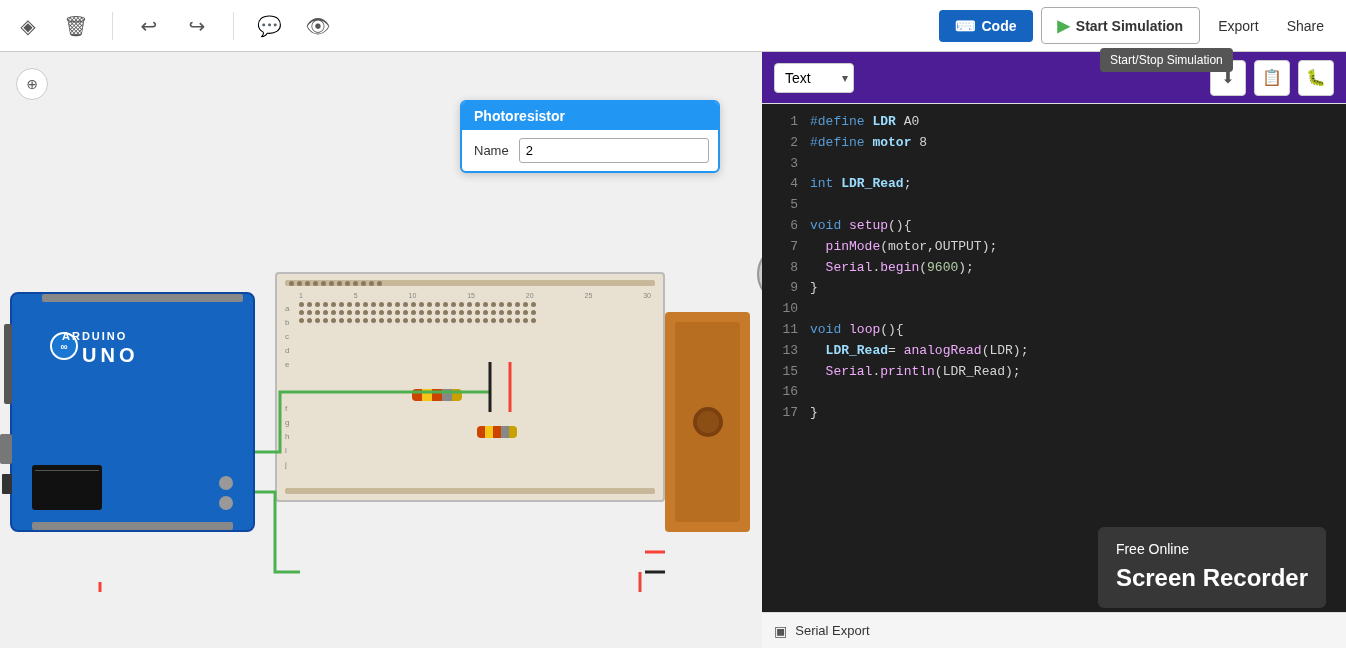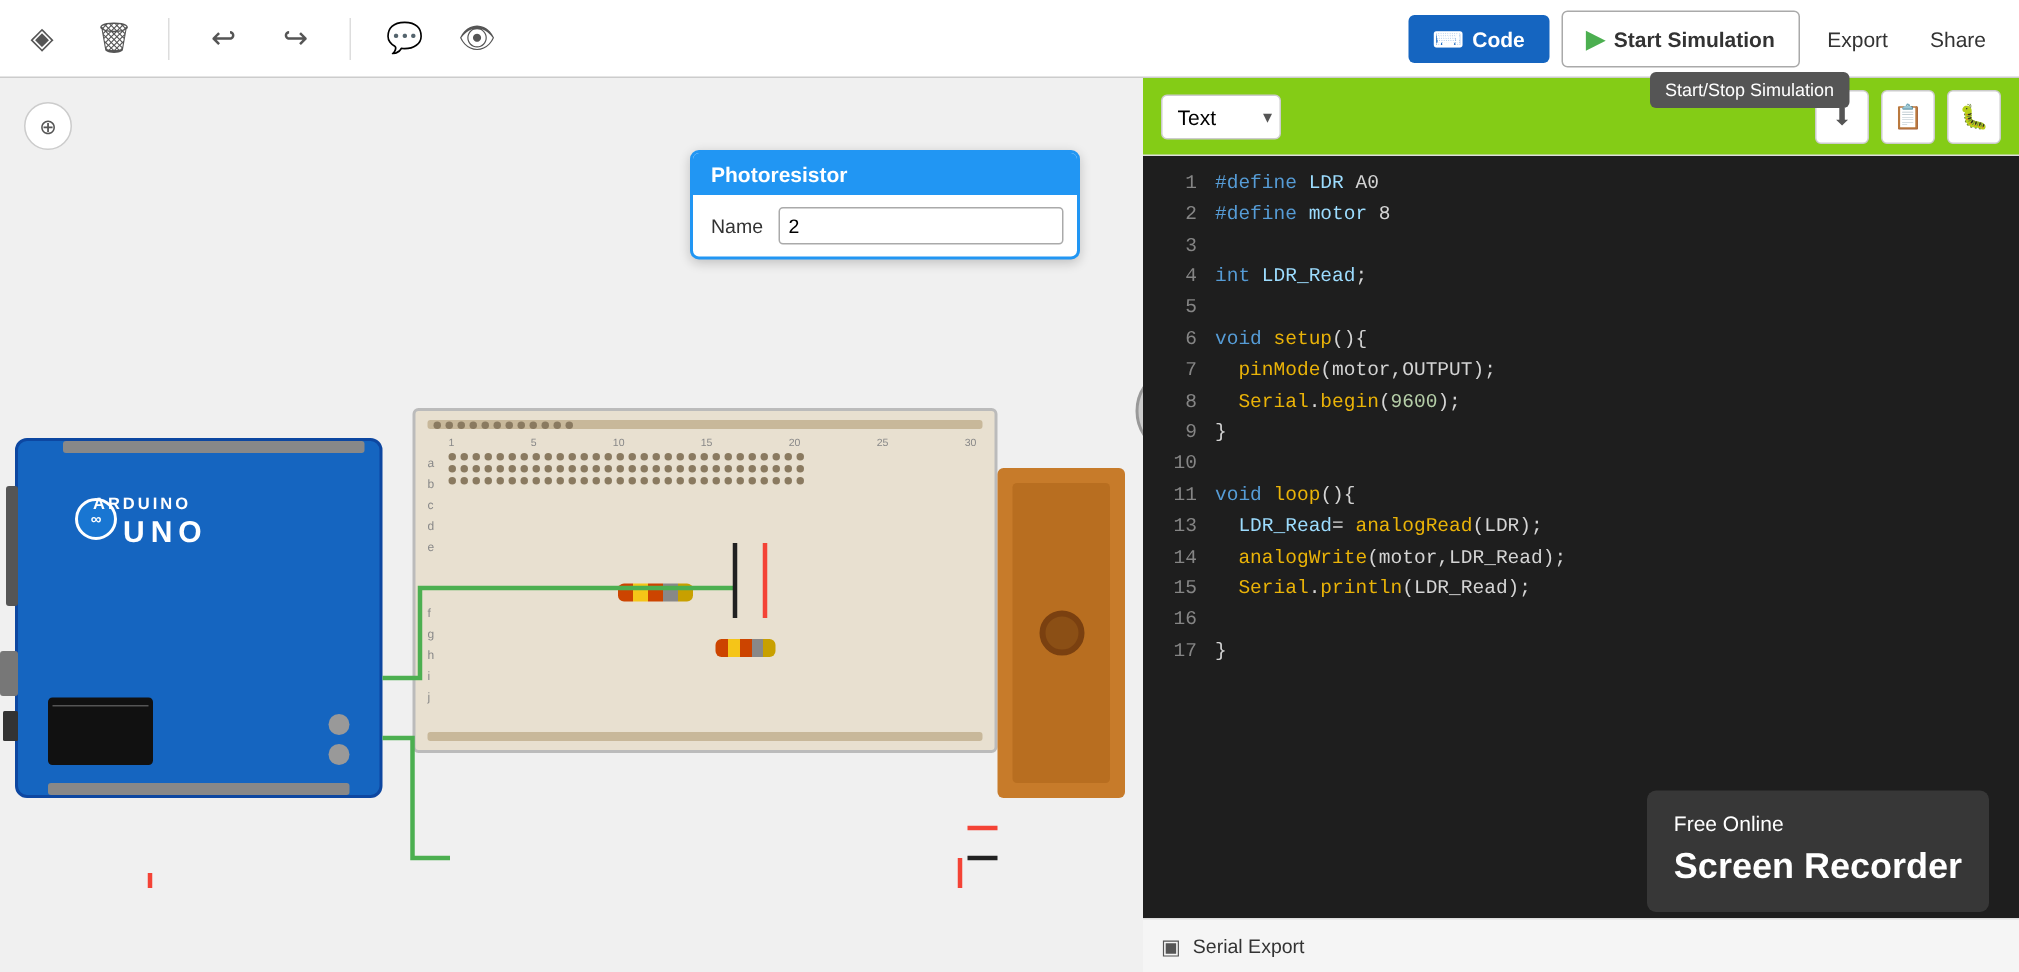--- a/index.html
+++ b/index.html
@@ -256,21 +256,21 @@
 
     
     .code-panel {
       flex: 1;
       background: #1e1e1e;
       display: flex;
       flex-direction: column;
     }
     .code-header {
       height: 52px;
-      background: #84cc16;
+      background: #4c1d95;
       border-bottom: 1px solid #ddd;
       display: flex;
       align-items: center;
       padding: 0 12px;
       gap: 8px;
     }
     .code-mode-select {
       background: #fff;
       border: 1px solid #ccc;
       border-radius: 4px;
@@ -323,23 +323,23 @@
       width: 28px;
       text-align: right;
       margin-right: 12px;
       user-select: none;
       flex-shrink: 0;
     }
     .line-code { flex: 1; }
 
     
     .kw { color: #569cd6; }
-    .fn { color: #eab308; }
+    .fn { color: #f0abfc; }
     .num { color: #b5cea8; }
-    .macro { color: #9cdcfe; }
+    .macro { color: #9cdcfe; font-weight: bold; }
 
     
     .serial-monitor {
       height: 36px;
       background: #f5f5f5;
       border-top: 1px solid #ddd;
       display: flex;
       align-items: center;
       padding: 0 12px;
       gap: 8px;
@@ -701,24 +701,20 @@
       </div>
       <div class="code-line">
         <span class="line-num">11</span>
         <span class="line-code"><span class="kw">void</span> <span class="fn">loop</span>(){</span>
       </div>
       <div class="code-line">
         <span class="line-num">13</span>
         <span class="line-code">&nbsp;&nbsp;<span class="macro">LDR_Read</span>= <span class="fn">analogRead</span>(LDR);</span>
       </div>
       <div class="code-line">
-        <span class="line-num">14</span>
-        <span class="line-code">&nbsp;&nbsp;<span class="fn">analogWrite</span>(motor,LDR_Read);</span>
-      </div>
-      <div class="code-line">
         <span class="line-num">15</span>
         <span class="line-code">&nbsp;&nbsp;<span class="fn">Serial</span>.<span class="fn">println</span>(LDR_Read);</span>
       </div>
       <div class="code-line">
         <span class="line-num">16</span>
         <span class="line-code">&nbsp;</span>
       </div>
       <div class="code-line">
         <span class="line-num">17</span>
         <span class="line-code">}</span>

